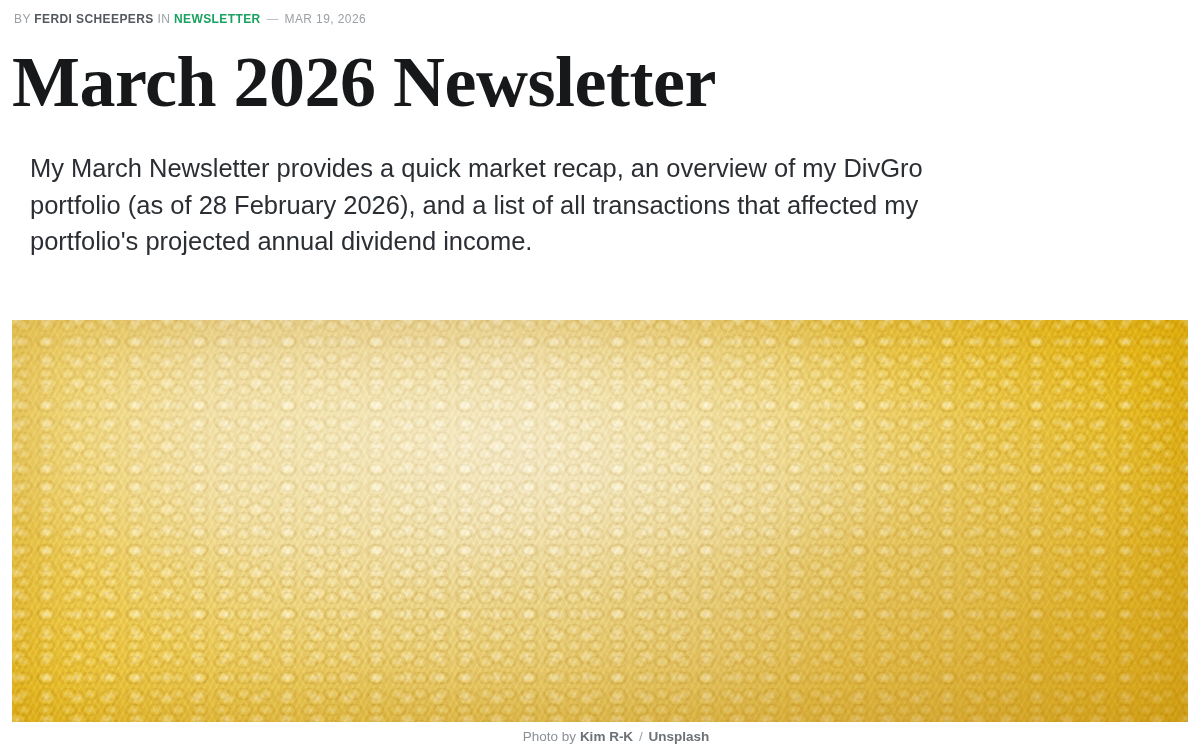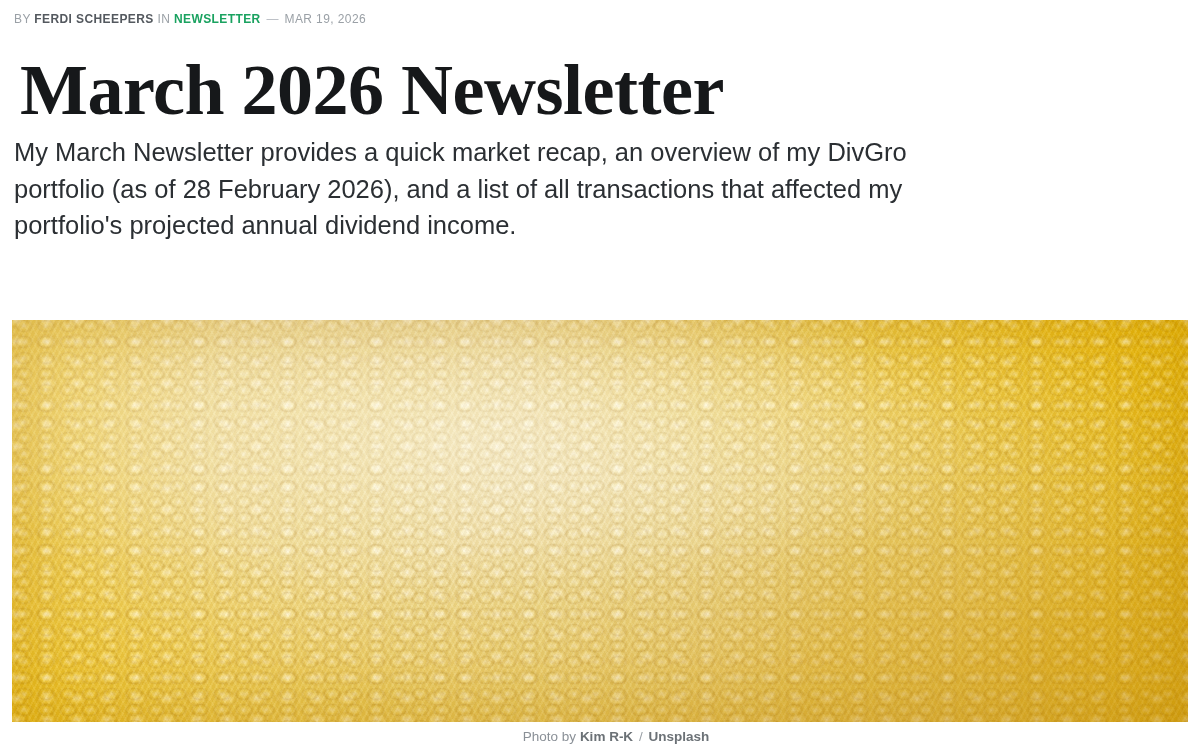--- a/index.html
+++ b/index.html
@@ -49,36 +49,36 @@
     color: #9aa0a6;
     font-weight: 400;
     letter-spacing: 0.4px;
   }
 
   
   .title {
     position: absolute;
     left: 12px;
     top: 40px;
-    margin: 8px;
+    margin: 0;
     font-family: "Liberation Serif", "DejaVu Serif", serif;
     font-size: 72px;
     line-height: 84px;
     font-weight: 700;
     color: #16181a;
     letter-spacing: -0.5px;
   }
 
   
   .excerpt {
     position: absolute;
     left: 14px;
     top: 134px;
     width: 900px;
-    margin: 0;
+    margin: 16px;
     font-size: 25.5px;
     line-height: 36.5px;
     color: #2b2f33;
     font-weight: 400;
   }
 
   
   .feature-image {
     position: absolute;
     left: 12px;

